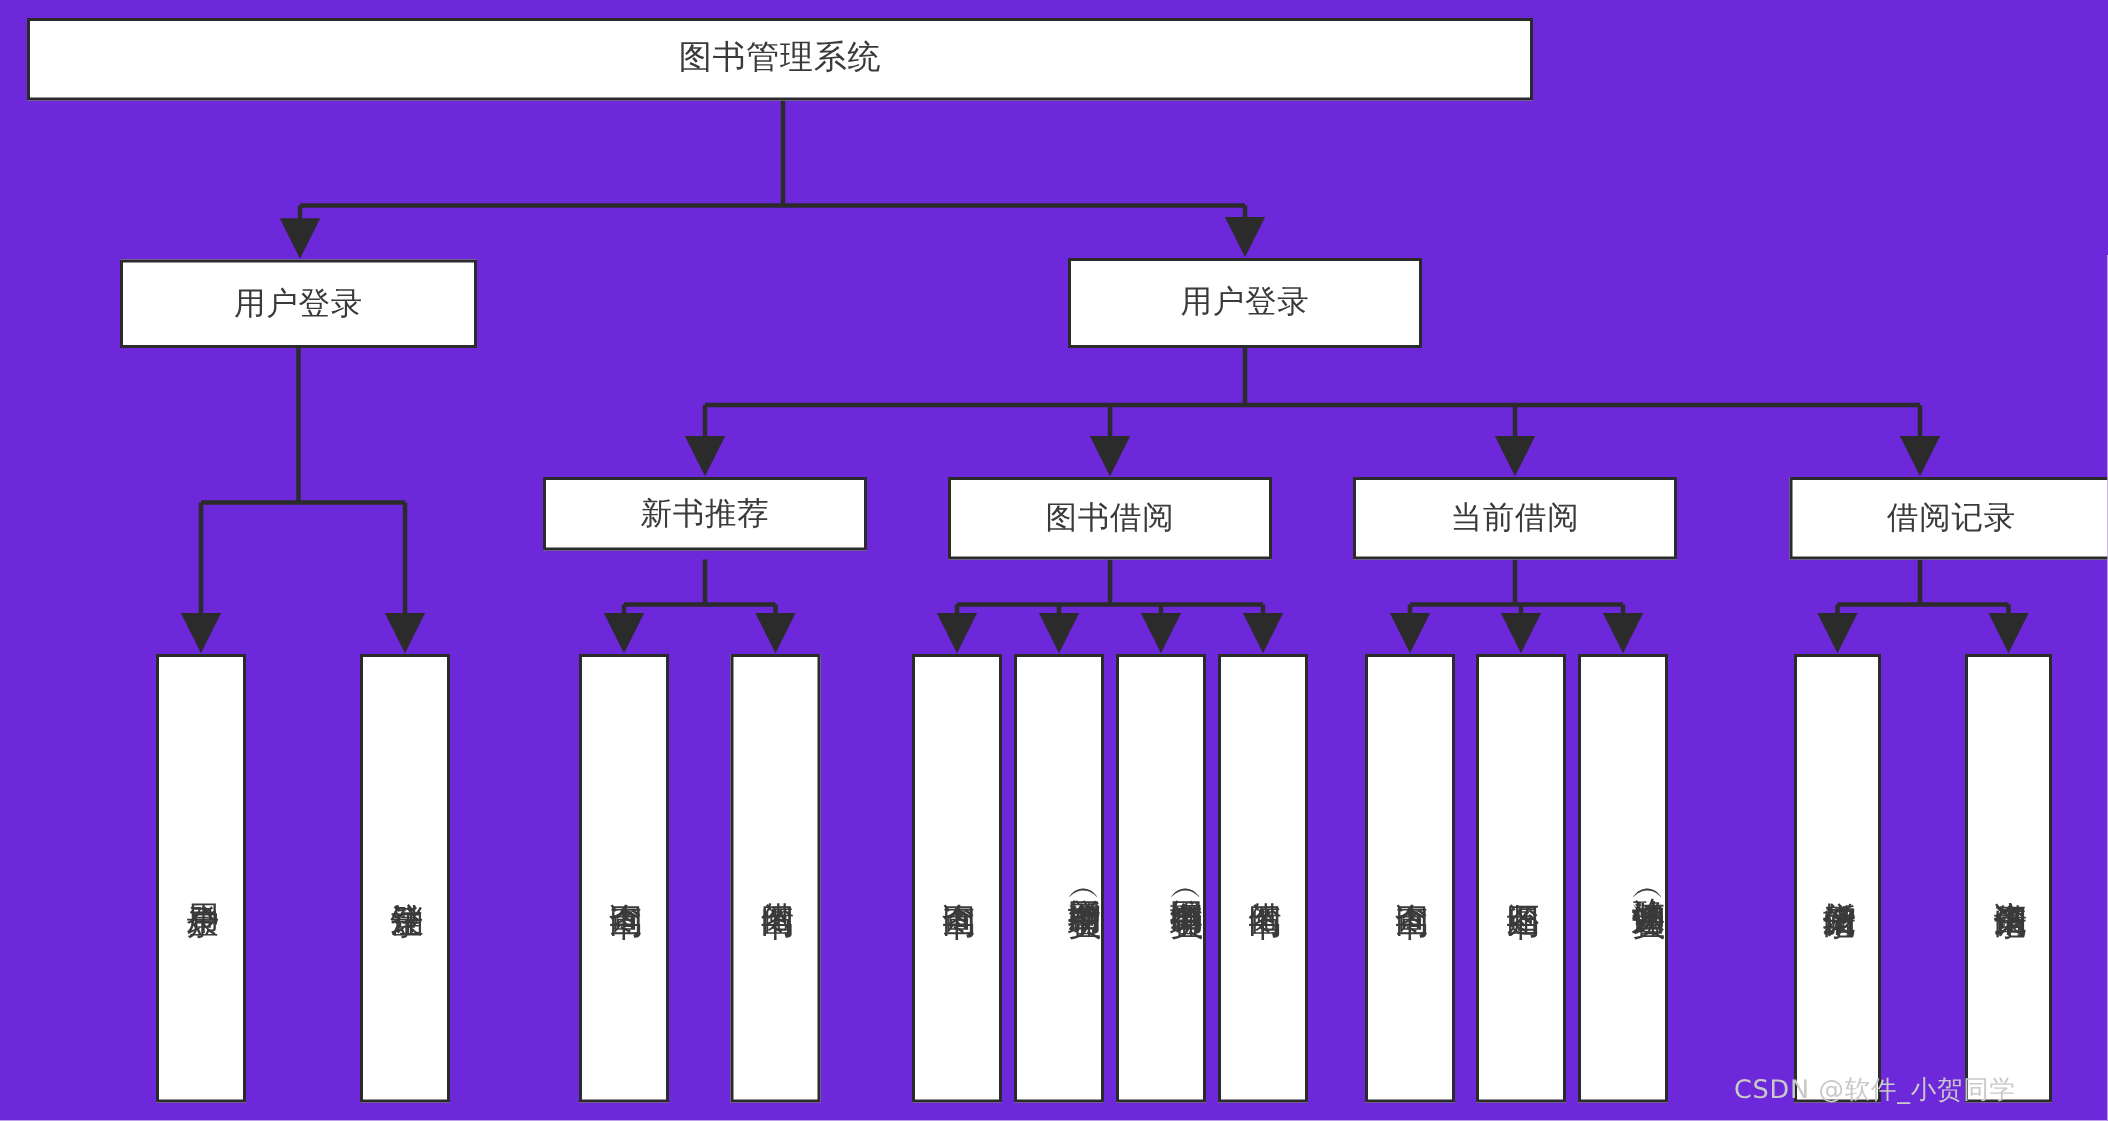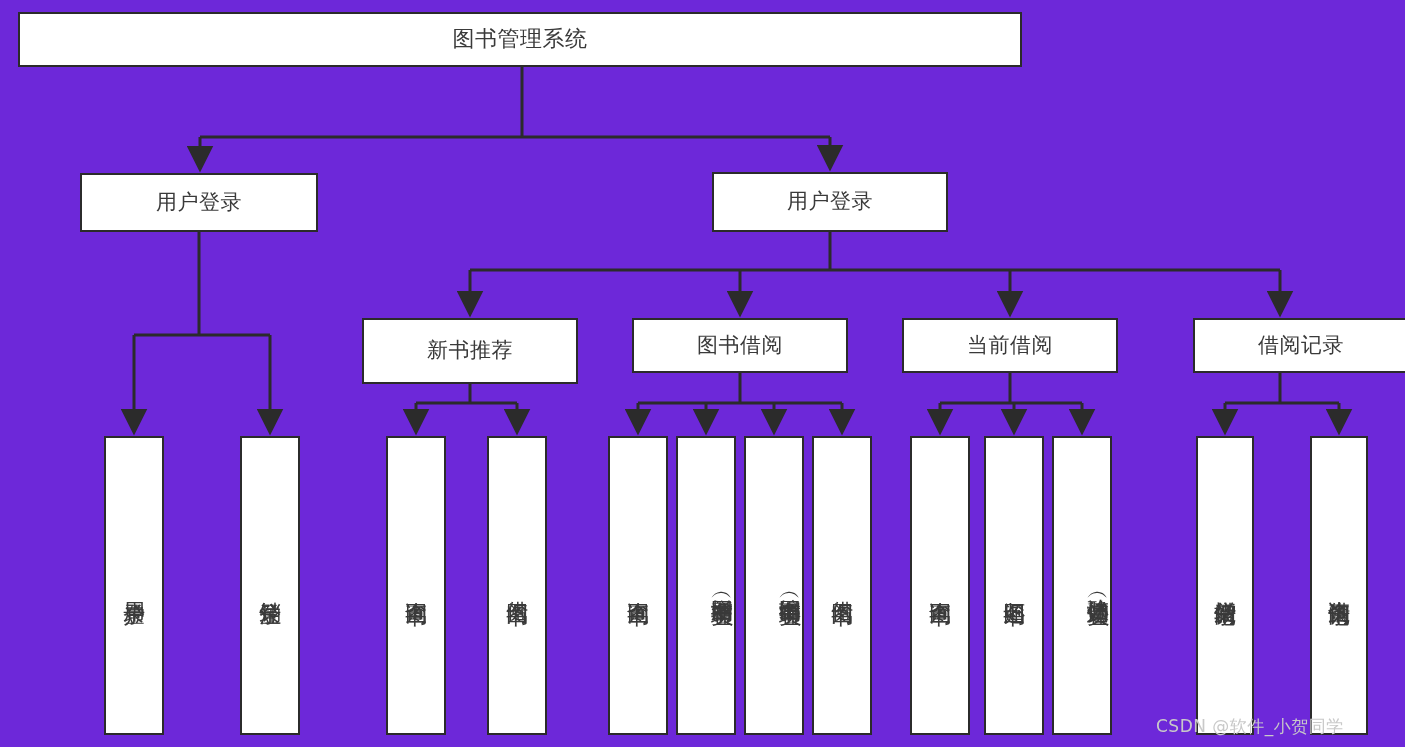--- a/index.html
+++ b/index.html
@@ -129,21 +129,21 @@
     <span>图书管理系统</span>
   </div>
 
   <div class="node node-h" style="left:80px; top:173px; width:238px; height:59px;">
     <span>用户登录</span>
   </div>
   <div class="node node-h" style="left:712px; top:172px; width:236px; height:60px;">
     <span>用户登录</span>
   </div>
 
-  <div class="node node-h" style="left:362px; top:318px; width:216px; height:66px;">
+  <div class="node node-h" style="left:362px; top:318px; width:216px; height:49px;">
     <span>新书推荐</span>
   </div>
   <div class="node node-h" style="left:632px; top:318px; width:216px; height:55px;">
     <span>图书借阅</span>
   </div>
   <div class="node node-h" style="left:902px; top:318px; width:216px; height:55px;">
     <span>当前借阅</span>
   </div>
   <div class="node node-h" style="left:1172px; top:318px; width:216px; height:55px;margin-left:21px;">
     <span>借阅记录</span>

